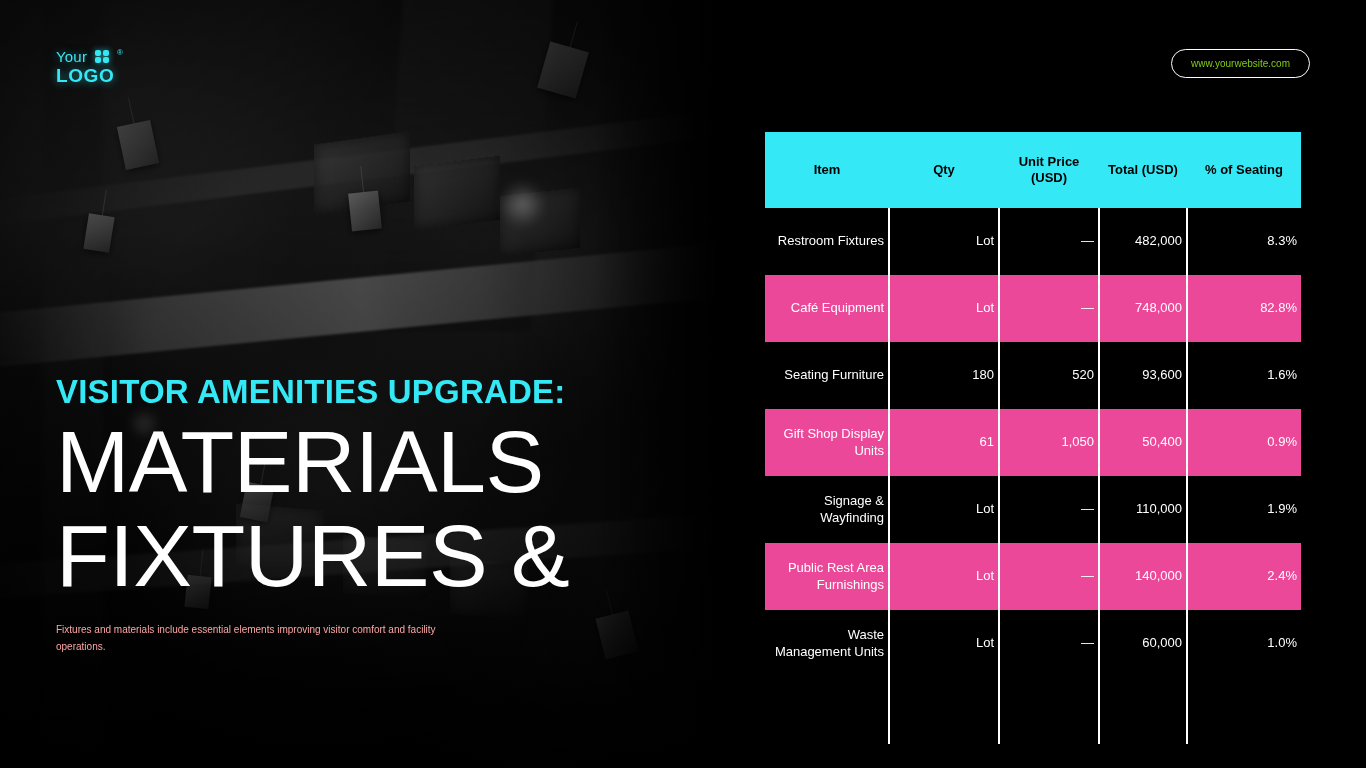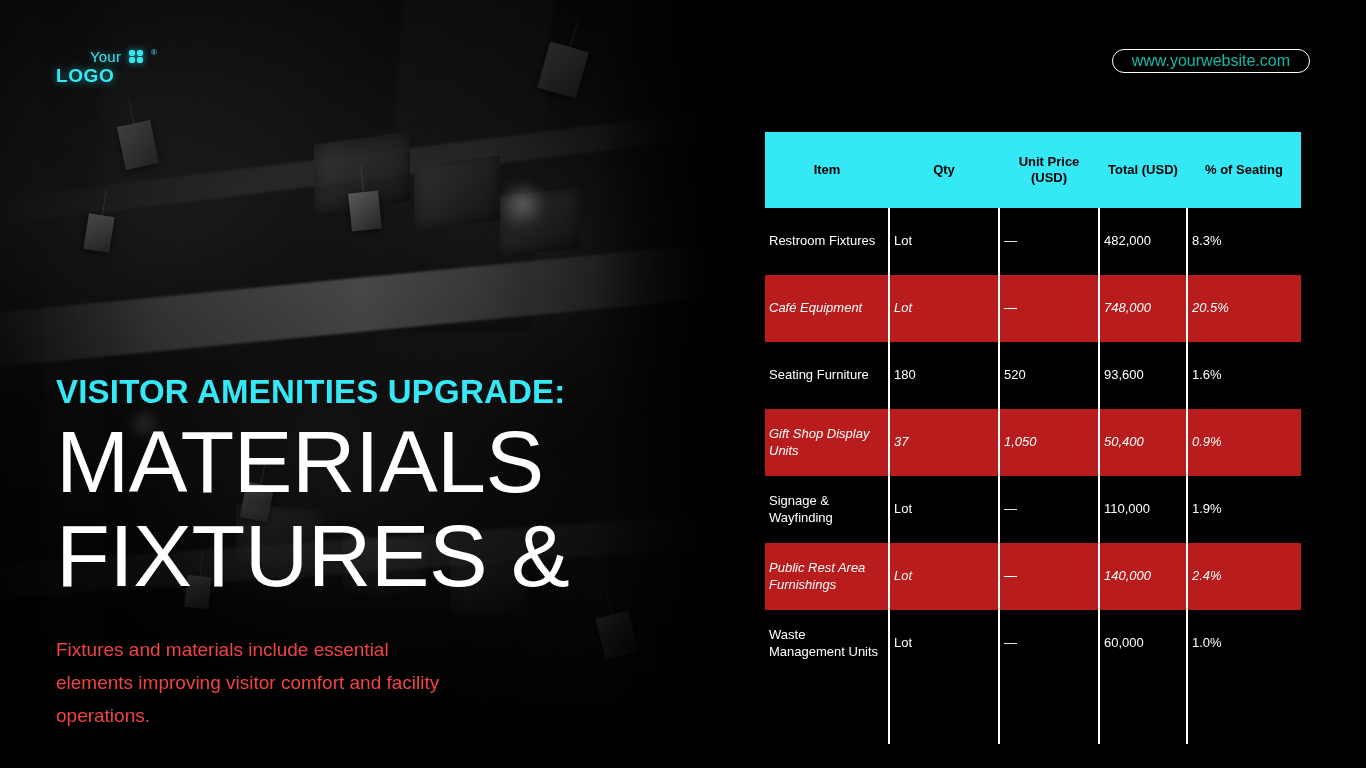--- a/index.html
+++ b/index.html
@@ -95,21 +95,21 @@
       linear-gradient(180deg, rgba(0,0,0,.35) 0%, rgba(0,0,0,.1) 30%, rgba(0,0,0,.62) 86%, rgba(0,0,0,.88) 100%);
   }
   .pa-darken { position:absolute; inset:0; background:rgba(0,0,0,.34); }
   .pa-fade-right {
     position:absolute; right:0; top:0; width:120px; height:100%;
     background:linear-gradient(90deg, rgba(0,0,0,0), rgba(0,0,0,.95));
   }
 
   
   .logo { position:absolute; left:56px; top:49px; line-height:1; user-select:none; }
-  .logo-row1 { display:flex; align-items:flex-start; gap:8px;margin-left:34px; }
+  .logo-row1 { display:flex; align-items:flex-start; gap:8px; }
   .logo-your {
     color:#35e8f5; font-size:15px; letter-spacing:.2px;
     font-family:"Liberation Sans", sans-serif;
     text-shadow:0 0 8px rgba(53,232,245,.55);
   }
   .logo-mark {
     display:inline-block; width:14px; height:13px; position:relative; margin-top:1px;
   }
   .logo-mark i {
     position:absolute; width:6px; height:6px; border-radius:2px; background:#35e8f5;
@@ -122,53 +122,53 @@
   .logo-reg { color:#35e8f5; font-size:8px; margin-top:0px; }
   .logo-word {
     color:#35e8f5; font-size:19px; font-weight:bold; letter-spacing:.6px; margin-top:2px;
     text-shadow:0 0 9px rgba(53,232,245,.6);
   }
 
   
   .website-pill {
     position:absolute; right:56px; top:49px;
     border:1.4px solid #ffffff; border-radius:18px;
-    padding:2px 19px; color:#14b8a6; font-size:16px;
+    padding:8px 19px; color:#84cc16; font-size:10px;
     background:transparent; white-space:nowrap;
   }
 
   
   .copy { position:absolute; left:56px; top:375px; width:600px; }
   .eyebrow {
     color:#35e8f5; font-size:33px; font-weight:bold; letter-spacing:.2px;
     line-height:1.05; white-space:nowrap;
   }
   .headline {
     color:#ffffff; font-size:88px; font-weight:normal; line-height:.96;
     letter-spacing:-.5px; margin-top:10px; white-space:nowrap;
   }
   .subcopy {
-    color:#ef4444; font-size:19px; line-height:1.75; margin-top:34px; max-width:400px;
+    color:#fca5a5; font-size:10px; line-height:1.75; margin-top:22px; max-width:400px;
   }
 
   
   .table-wrap { position:absolute; left:765px; top:132px; width:536px; }
   .tbl { width:100%; border-collapse:collapse; table-layout:fixed; }
   .tbl thead th {
     background:#35e8f5; color:#000000; font-size:13px; font-weight:bold;
     height:76px; vertical-align:middle; text-align:center; padding:4px 2px;
     line-height:1.25;
   }
   .tbl tbody td {
-    color:#ffffff; font-size:13px; text-align:left; vertical-align:middle;
+    color:#ffffff; font-size:13px; text-align:right; vertical-align:middle;
     padding:10px 4px; line-height:1.3; background:#000000;
     border-right:2px solid #ffffff;
   }
   .tbl tbody td:last-child { border-right:none; }
-  .tbl tbody tr.alt td { background:#b91c1c;font-style:italic; }
+  .tbl tbody tr.alt td { background:#ec4899; }
   .col-item   { width:124px; }
   .col-qty    { width:110px; }
   .col-unit   { width:100px; }
   .col-total  { width:88px; }
   .col-pct    { width:114px; }
   .tbl tbody tr { height:67px; }
 
   
   .tbl tbody tr.tail td { height:44px; padding:0; background:#000; }
   .tbl tbody tr.tail td:last-child { border-right:none; }
@@ -247,32 +247,32 @@
             <td>Lot</td>
             <td>—</td>
             <td>482,000</td>
             <td>8.3%</td>
           </tr>
           <tr class="alt">
             <td>Café Equipment</td>
             <td>Lot</td>
             <td>—</td>
             <td>748,000</td>
-            <td>20.5%</td>
+            <td>82.8%</td>
           </tr>
           <tr>
             <td>Seating Furniture</td>
             <td>180</td>
             <td>520</td>
             <td>93,600</td>
             <td>1.6%</td>
           </tr>
           <tr class="alt">
             <td>Gift Shop Display Units</td>
-            <td>37</td>
+            <td>61</td>
             <td>1,050</td>
             <td>50,400</td>
             <td>0.9%</td>
           </tr>
           <tr>
             <td>Signage &amp; Wayfinding</td>
             <td>Lot</td>
             <td>—</td>
             <td>110,000</td>
             <td>1.9%</td>

